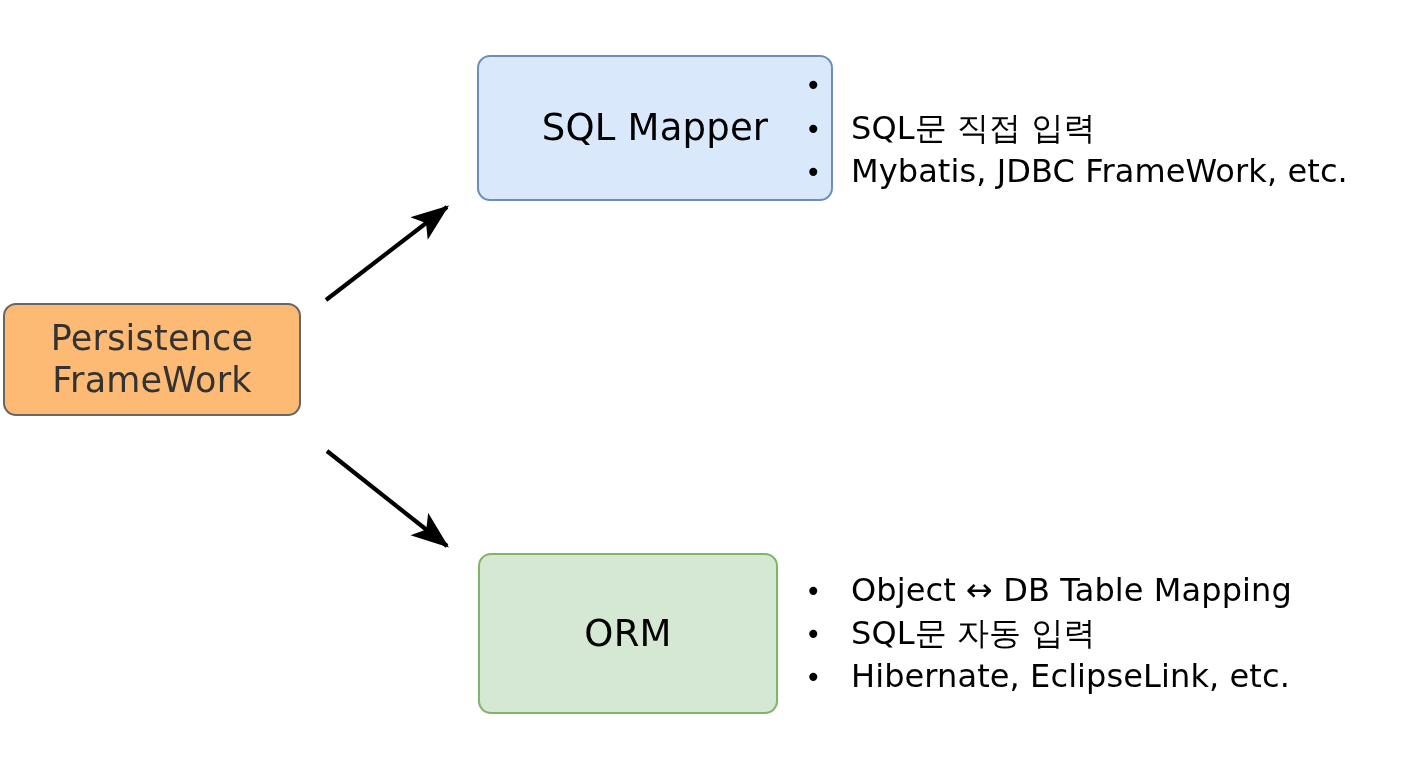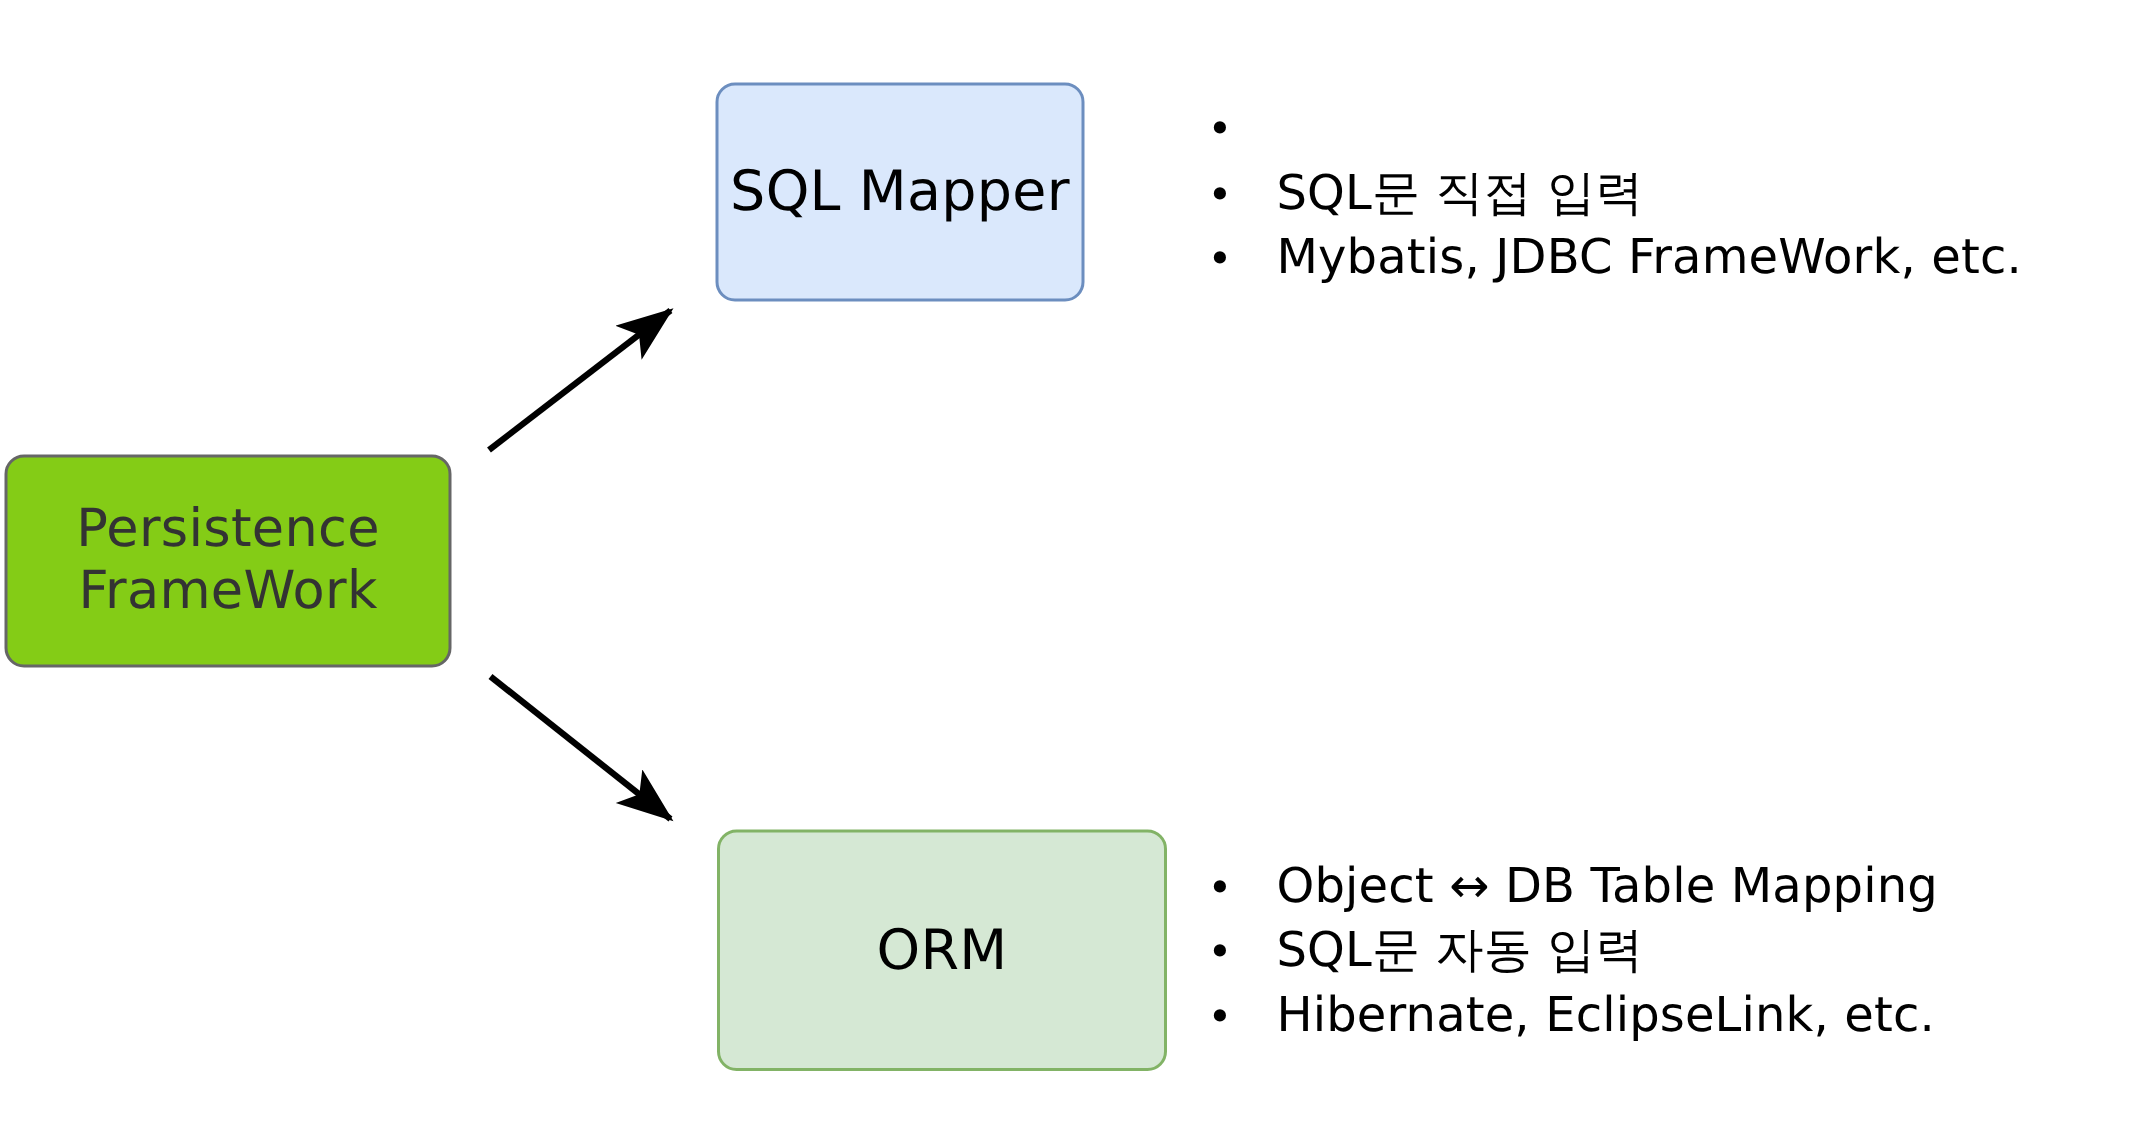--- a/index.html
+++ b/index.html
@@ -37,35 +37,35 @@
     white-space: pre-line;
     font-family: "DejaVu Sans", sans-serif;
     letter-spacing: 0.2px;
   }
 
   
   #node-root {
     left: 3px;
     top: 303px;
     width: 298px;
-    height: 142px;
-    background: #84cc16;
+    height: 113px;
+    background: #fdba74;
     border: 2px solid #666666;
     color: #333333;
   }
   #node-root .node-label {
     font-size: 35px;
     color: #333333;
   }
 
   
   #node-sqlmapper {
     left: 477px;
     top: 55px;
-    width: 246px;
+    width: 356px;
     height: 146px;
     background: #dae8fc;
     border: 2px solid #6c8ebf;
   }
   #node-sqlmapper .node-label {
     font-size: 37px;
     color: #000000;
   }
 
   

